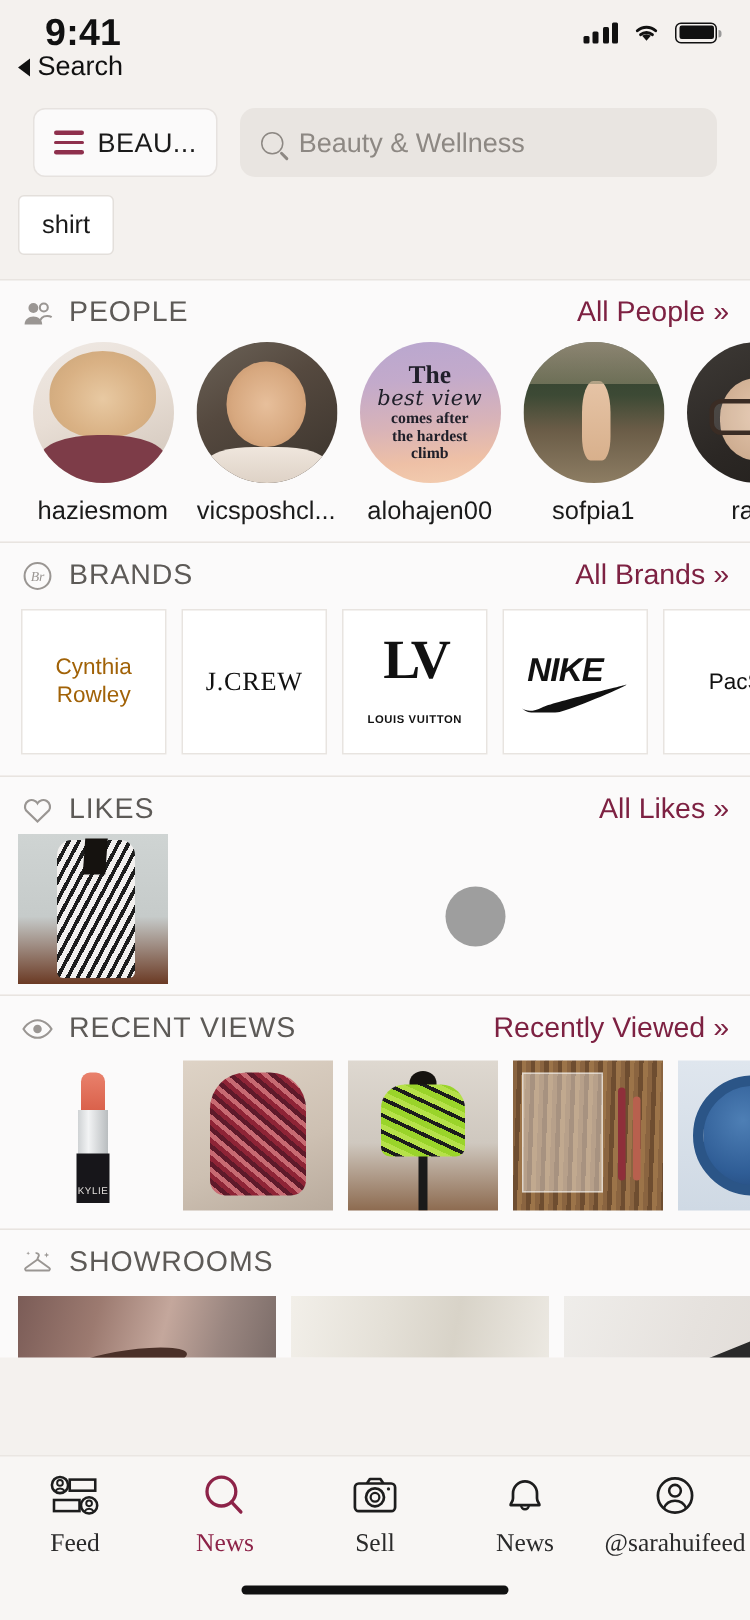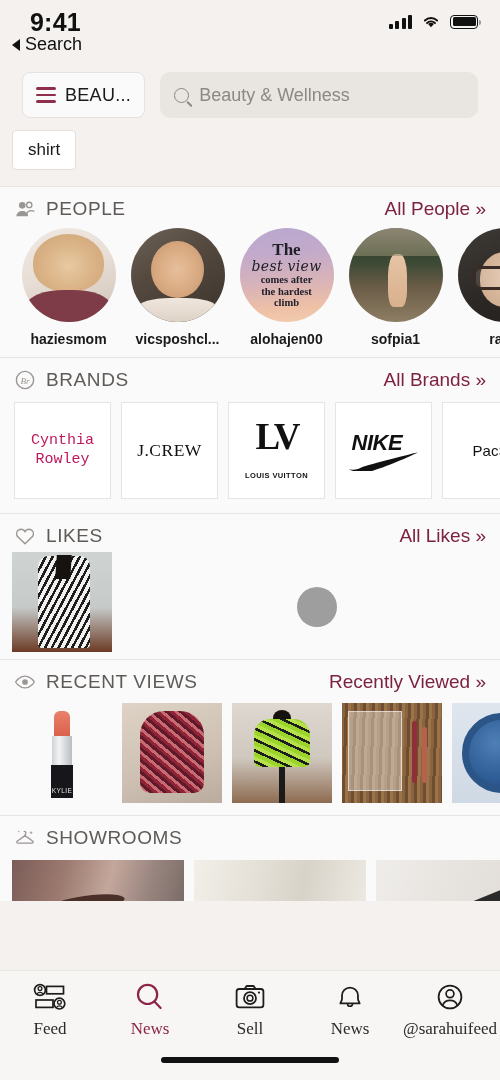--- a/index.html
+++ b/index.html
@@ -94,22 +94,22 @@
   .sec-icon { width: 22px; height: 22px; display: block; color: #9a9693; flex: none; }
 
   
   .people-row { display: flex; gap: 0; padding: 0 0 10px 14px; overflow: hidden; }
   .person { width: 109px; flex: none; text-align: center; }
   .avatar {
     width: 94px; height: 94px; border-radius: 50%; overflow: hidden;
     margin: 0 auto; position: relative;
   }
   .person-name {
-    margin-top: 9px; font-size: 14px; color: #1a1a1a;
-    white-space: nowrap; overflow: hidden; font-weight: bold;
+    margin-top: 9px; font-size: 17px; color: #1a1a1a;
+    white-space: nowrap; overflow: hidden;
   }
   .av-inner { position: absolute; inset: 0; }
 
   
   .av-haziesmom { background: linear-gradient(160deg,#efe9e4 0%,#e8ded5 45%,#cfc3b8 100%); }
   .av-haziesmom::before { content:""; position:absolute; left:12%; top:6%; width:76%; height:62%;
      background: radial-gradient(ellipse at 50% 55%, #e8c9a2 0%, #d9b184 55%, #c9a478 100%); border-radius:50% 50% 45% 45%; }
   .av-haziesmom::after { content:""; position:absolute; left:6%; bottom:0; width:88%; height:34%;
      background:#7d3c48; border-radius: 46% 46% 0 0; }
   .av-vicsposhcl { background: linear-gradient(150deg,#6b6257 0%,#55493f 40%,#3a332c 100%); }
@@ -137,21 +137,21 @@
      border: 3.5px solid #3a2c24; border-radius: 8px; background: rgba(255,255,255,.12); }
 
   
   .brand-row { display: flex; gap: 10px; padding: 3px 0 14px 14px; overflow: hidden; }
   .brand-card {
     width: 97px; height: 97px; flex: none; background: #fff;
     border: 1px solid #e8e4e0;
     display: flex; align-items: center; justify-content: center;
     padding: 6px; text-align: center;
   }
-  .b-cynthia { font-size: 15px; line-height: 1.25; color: #be185d; font-family:Liberation Mono, monospace; }
+  .b-cynthia { font-size: 15px; line-height: 1.25; color: #a16207; font-family:Liberation Sans, sans-serif; }
   .b-jcrew { font-family: "Liberation Serif", serif; font-size: 17.5px; color: #111; letter-spacing: .5px; }
   .b-lv { display:flex; flex-direction:column; align-items:center; gap:18px; }
   .b-lv .mark { font-family:"Liberation Serif", serif; font-weight:700; font-size:37px; line-height:.85; color:#111; letter-spacing:-3px; }
   .b-lv .sub { font-size: 7.5px; letter-spacing: .4px; color:#111; font-weight:700; }
   .b-nike { position: relative; width: 78px; height: 46px; }
   .b-nike .nm {
     position:absolute; left: 7px; top: 2px; font-style: italic; font-weight: 700;
     font-size: 22px; color:#111; letter-spacing: -.5px;
     font-family:"Liberation Sans", sans-serif;
   }

